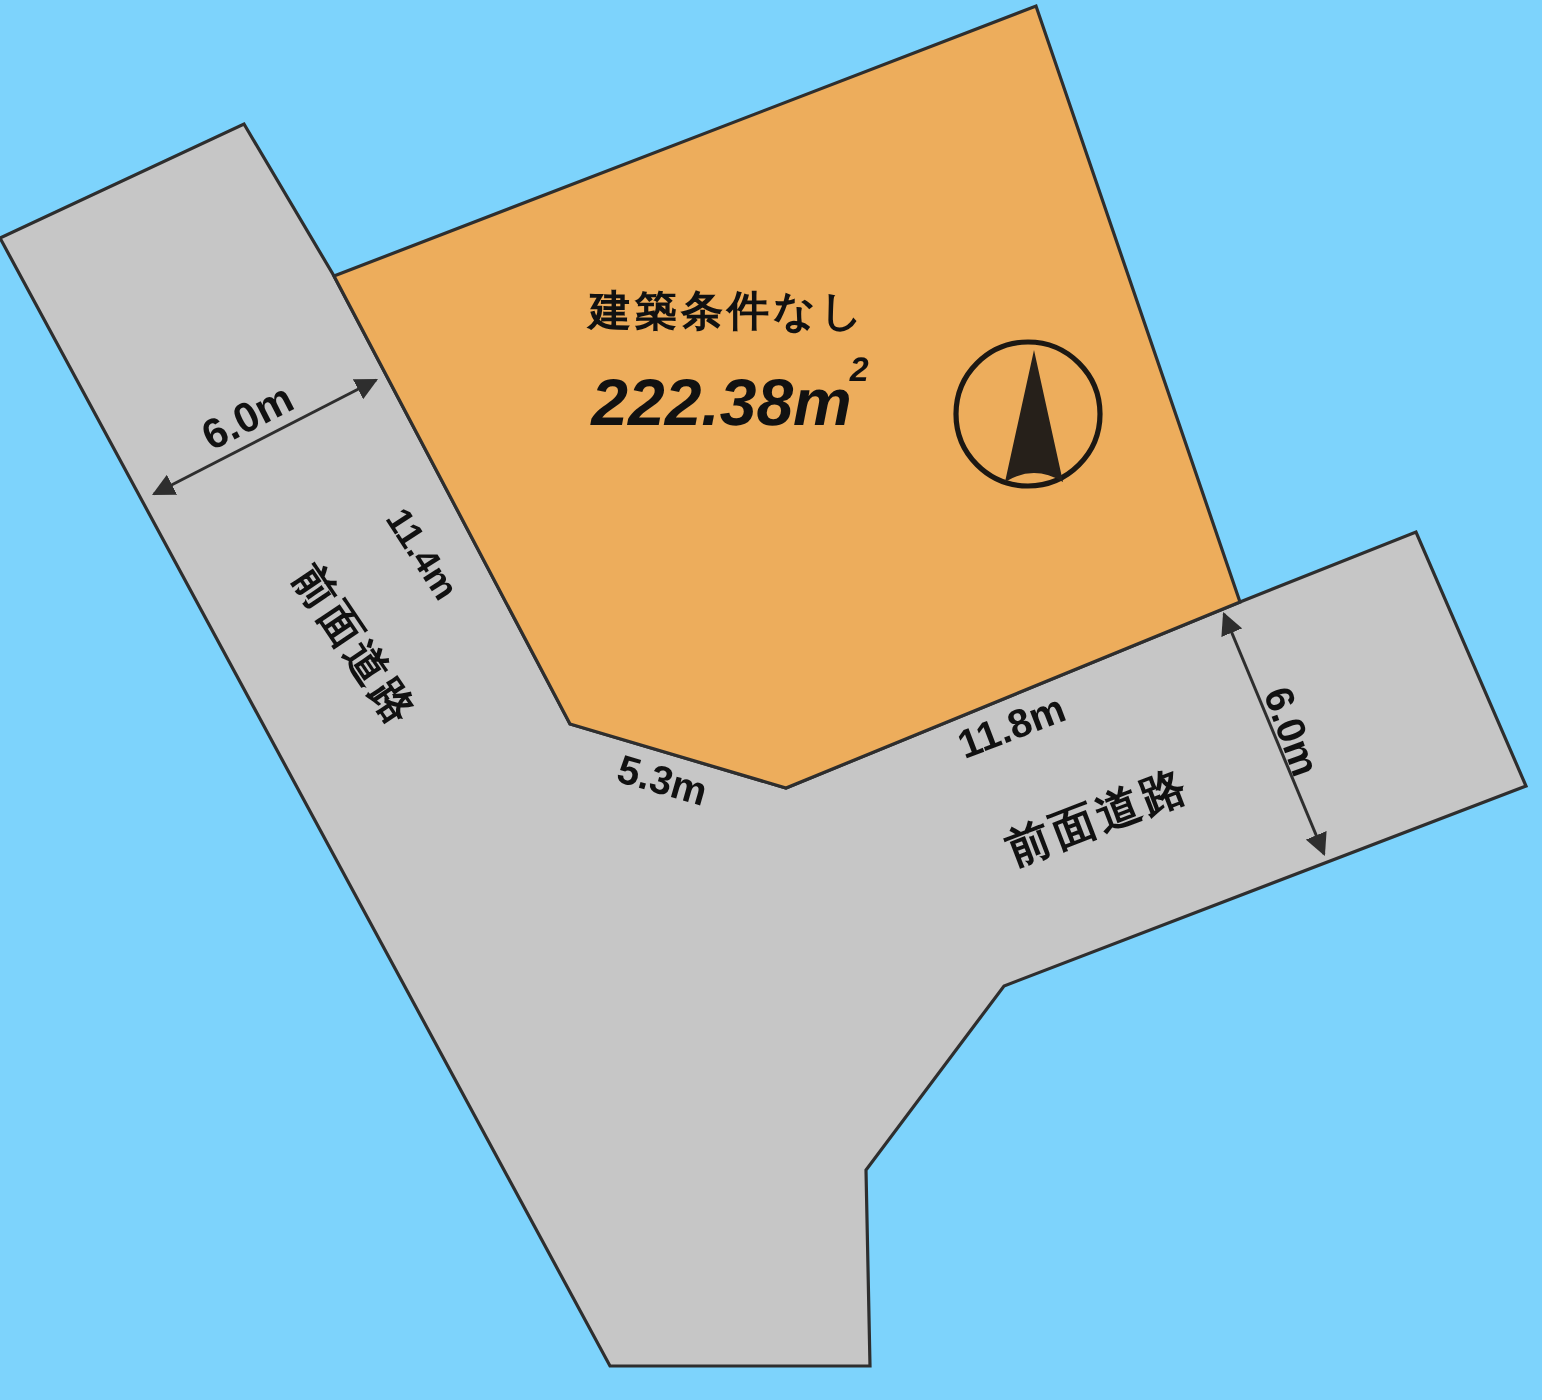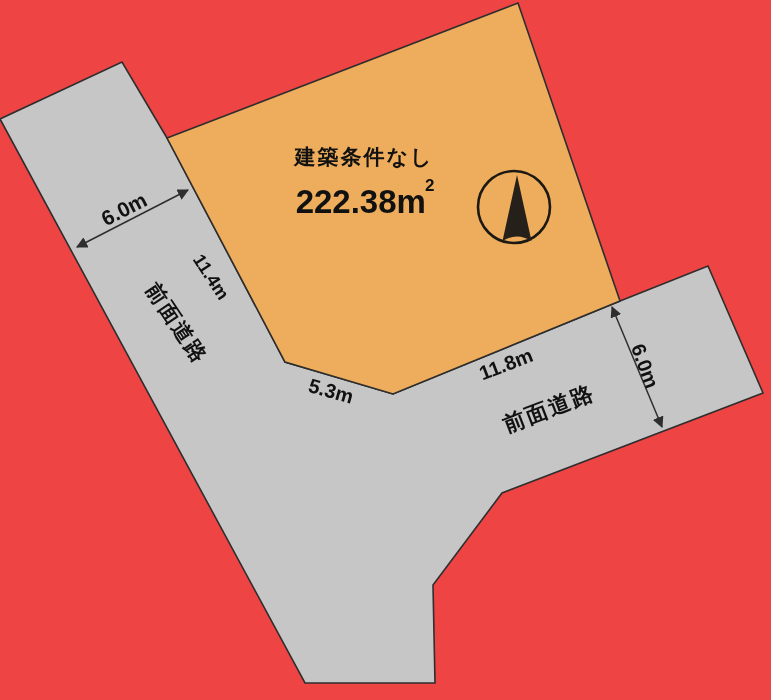--- a/index.html
+++ b/index.html
@@ -11,21 +11,21 @@
   *{margin:0;padding:0;box-sizing:border-box;}
   html,body{background:#ffffff;}
   body{
     font-family:"Liberation Sans","DejaVu Sans",sans-serif;
     color:var(--text);
   }
   .stage{
     position:relative;
     width:771px;
     height:700px;
-    background:#ef4444;
+    background:#7dd3fc;
     overflow:hidden;
   }
   .stage svg{position:absolute;left:0;top:0;}
   .road{
     fill:var(--road-fill);
     stroke:var(--line);
     stroke-width:1.6;
     stroke-linejoin:miter;
   }
   .plot{
@@ -87,21 +87,21 @@
     <line class="dim-line" x1="612" y1="307" x2="662" y2="427" marker-start="url(#arrowhead)" marker-end="url(#arrowhead)"></line>
 
     <g>
       <circle class="compass-circle" cx="514" cy="207" r="36"></circle>
       <path class="compass-needle" d="M517,175 L531.5,241 Q517,232 502.5,241 Z"></path>
     </g>
   </svg>
 
   <div class="lbl cjk" style="left:364px; top:156px; font-size:21px;">建築条件なし</div>
 
-  <div class="lbl area-line" style="left:365px; top:201px; font-size:33px;">
+  <div class="lbl area-line" style="left:365px; top:201px; font-size:33px;font-style:italic;">
     <span>222.38m</span>
       <sup>2</sup>
   </div>
 
 
   <div class="lbl" style="left:124px; top:209px; font-size:21px; --rot:-27deg;">6.0m</div>
 
   <div class="lbl" style="left:211px; top:277px; font-size:18px; --rot:57deg;">11.4m</div>
 
   <div class="lbl cjk" style="left:177px; top:323px; font-size:21px; --rot:56deg;">前面道路</div>

